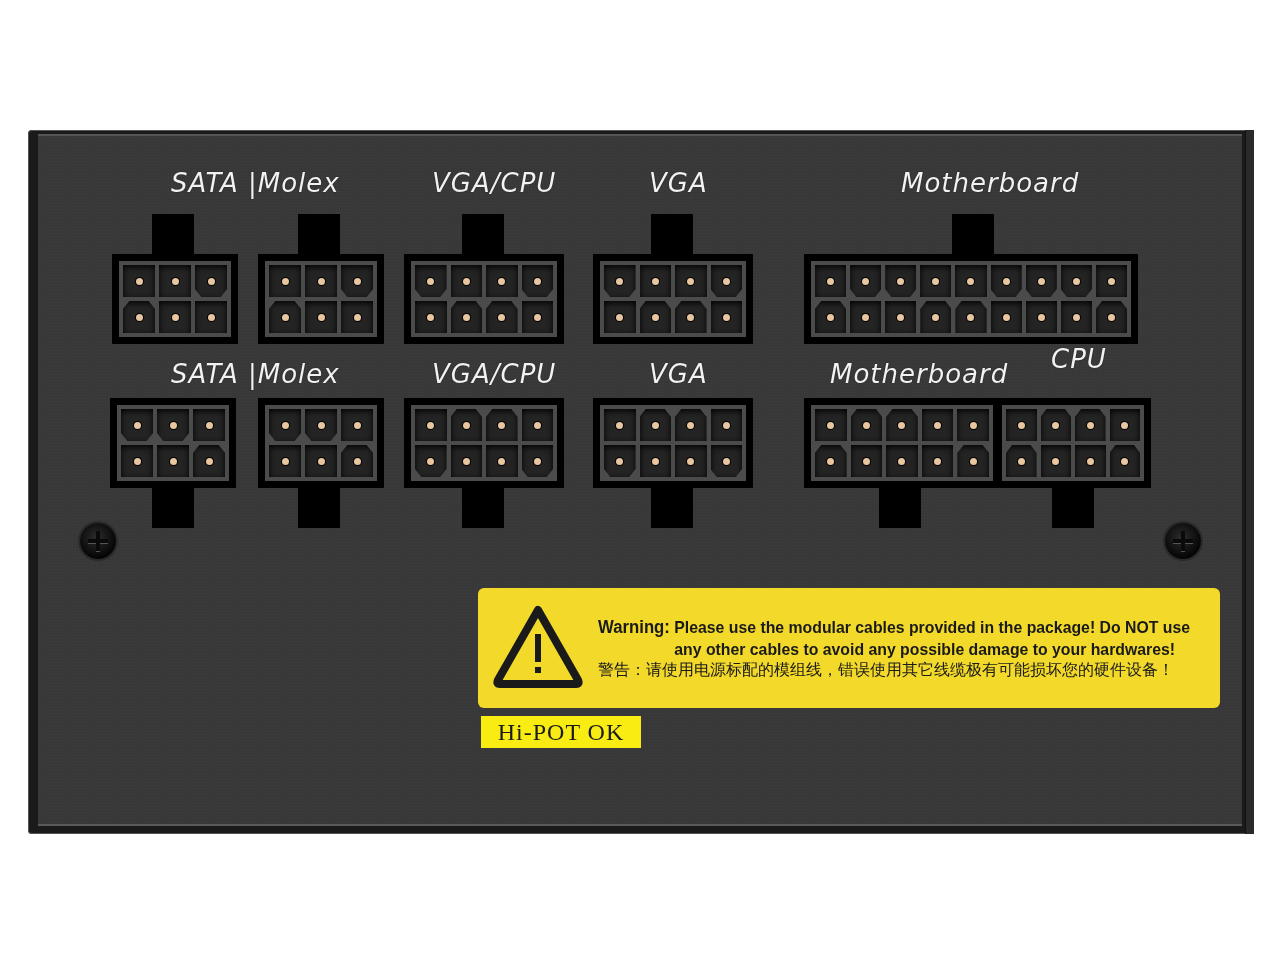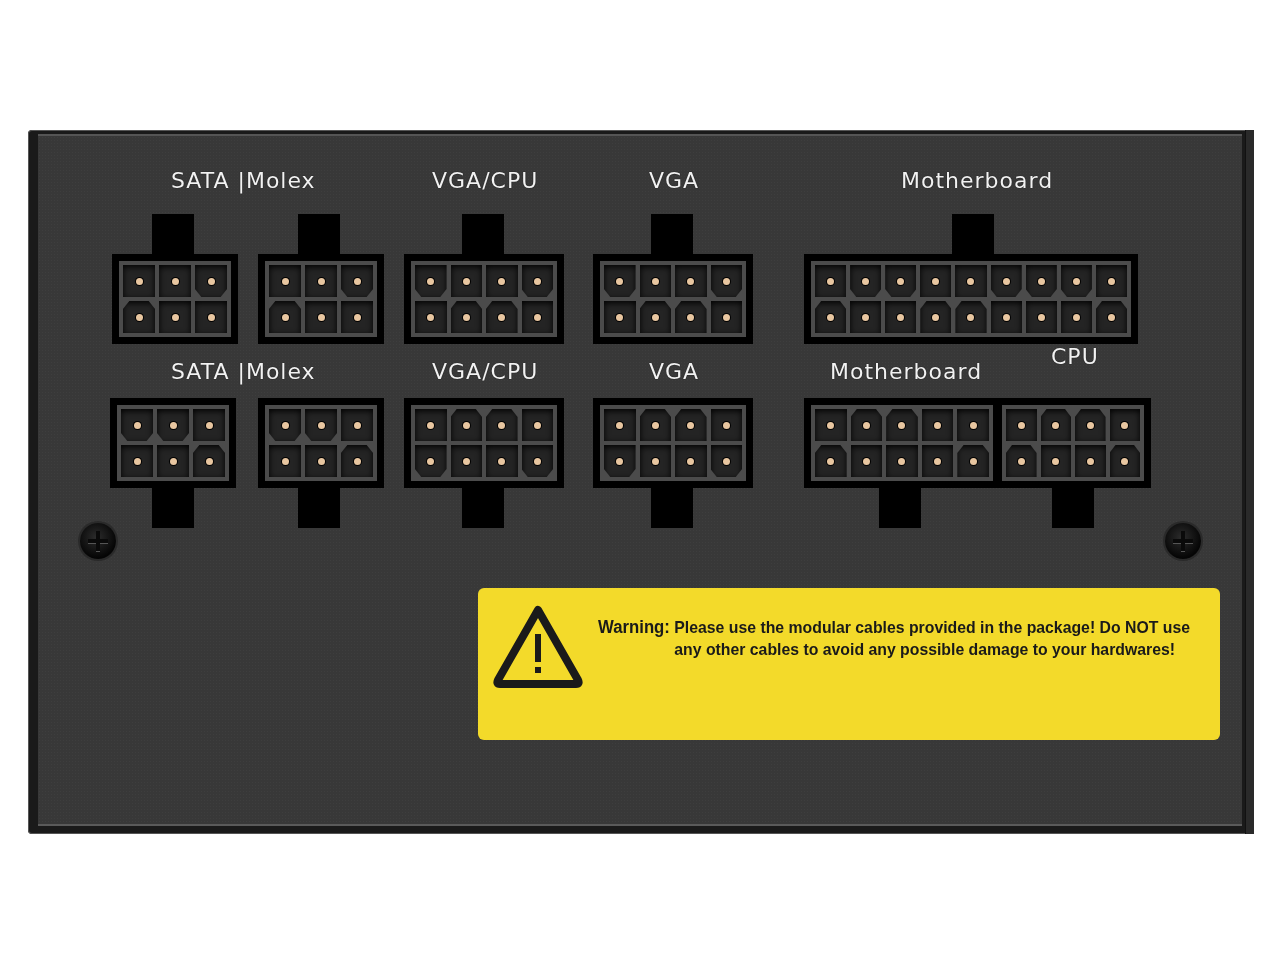--- a/index.html
+++ b/index.html
@@ -2,33 +2,33 @@
 <html><head>
 <meta charset="utf-8">
 <style>
   html,body{margin:0;padding:0;}
   body{width:1280px;height:960px;background:#ffffff;position:relative;overflow:hidden;font-family:"DejaVu Sans",sans-serif;}
   .psu{position:absolute;left:28px;top:130px;width:1226px;height:704px;background:#1a1a1a;border-radius:4px;box-shadow:0 0 0 1px #555 inset;}
   .panel{position:absolute;left:10px;top:4px;right:12px;bottom:8px;background:#383838;
     background-image:radial-gradient(rgba(255,255,255,0.03) 1px,transparent 1px);background-size:3px 3px;
     border-top:2px solid #555;border-bottom:2px solid #5a5a5a;}
   .edge-right{position:absolute;right:0;top:0;width:8px;height:100%;background:#2a2a2a;border-left:1px solid #111;}
-  .label{position:absolute;color:#f2f2f2;font-size:22px;letter-spacing:1px;text-shadow:0 0 1px #000;white-space:nowrap;}
+  .label{position:absolute;color:#f2f2f2;font-size:26px;letter-spacing:1px;text-shadow:0 0 1px #000;white-space:nowrap;font-style:italic;}
   .conn{position:absolute;background:#000;padding:7px;box-sizing:border-box;}
   .conn .inner{background:#4b4b4b;width:100%;height:100%;display:grid;gap:4px;padding:4px;box-sizing:border-box;}
   .pin{background:#242424;position:relative;box-shadow:inset 0 2px 6px #000;}
   .pin::after{content:"";position:absolute;left:50%;top:50%;width:7px;height:7px;margin:-3.5px;border-radius:50%;background:#e8c6a0;box-shadow:0 0 0 1px #000;}
   .pin.ct{clip-path:polygon(0 0,100% 0,100% 75%,80% 100%,20% 100%,0 75%);}
   .pin.cb{clip-path:polygon(20% 0,80% 0,100% 25%,100% 100%,0 100%,0 25%);}
   .latch{position:absolute;background:#000;}
   .screw{position:absolute;width:36px;height:36px;border-radius:50%;background:radial-gradient(circle at 45% 40%,#2c2c2c,#050505 70%);box-shadow:0 0 0 2px #2a2a2a;}
   .screw::before,.screw::after{content:"";position:absolute;background:#0a0a0a;box-shadow:0 1px 0 #555;}
   .screw::before{left:8px;top:16px;width:20px;height:4px;}
   .screw::after{left:16px;top:8px;width:4px;height:20px;}
-  .warning{position:absolute;left:440px;top:452px;width:742px;height:152px;background:#f3da2a;border-radius:6px;}
+  .warning{position:absolute;left:440px;top:452px;width:742px;height:120px;background:#f3da2a;border-radius:6px;}
   .tri{position:absolute;left:14px;top:16px;}
   .w-en{position:absolute;left:120px;top:28px;font-family:"Liberation Sans",sans-serif;font-size:17px;font-weight:bold;color:#1a1a1a;line-height:22px;transform:scaleX(0.93);transform-origin:left;white-space:nowrap;}
   .w-en b{font-size:18px;}
   .w-en .l2{padding-left:82px;}
   .w-cn{position:absolute;left:120px;top:72px;font-size:16px;color:#1a1a1a;white-space:nowrap;}
   .hipot{position:absolute;left:443px;top:580px;width:160px;height:32px;background:#f9ec12;color:#1b1b1b;font-family:"Liberation Serif",serif;font-size:24px;text-align:center;line-height:32px;letter-spacing:1px;}
 </style>
 </head>
 <body>
 
@@ -202,16 +202,18 @@
     <div class="warning">
       <svg class="tri" width="92" height="84" viewBox="0 0 92 84">
         <path d="M46 6 L86 76 Q88 80 84 80 L8 80 Q4 80 6 76 Z" fill="none" stroke="#1a1a1a" stroke-width="8" stroke-linejoin="round"></path>
         <rect x="43" y="30" width="6" height="28" fill="#1a1a1a"></rect>
         <rect x="43" y="63" width="6" height="6" fill="#1a1a1a"></rect>
       </svg>
       <div class="w-en">
         <div><b>Warning:</b><span> Please use the modular cables provided in the package! Do NOT use</span></div>
         <div class="l2">any other cables to avoid any possible damage to your hardwares!</div>
       </div>
-    </div>
-
+      <div class="w-cn">警告：请使用电源标配的模组线，错误使用其它线缆极有可能损坏您的硬件设备！</div>
+    </div>
+
+    <div class="hipot">Hi-POT OK</div>
   </div>
 </div>
 
 </body></html>

